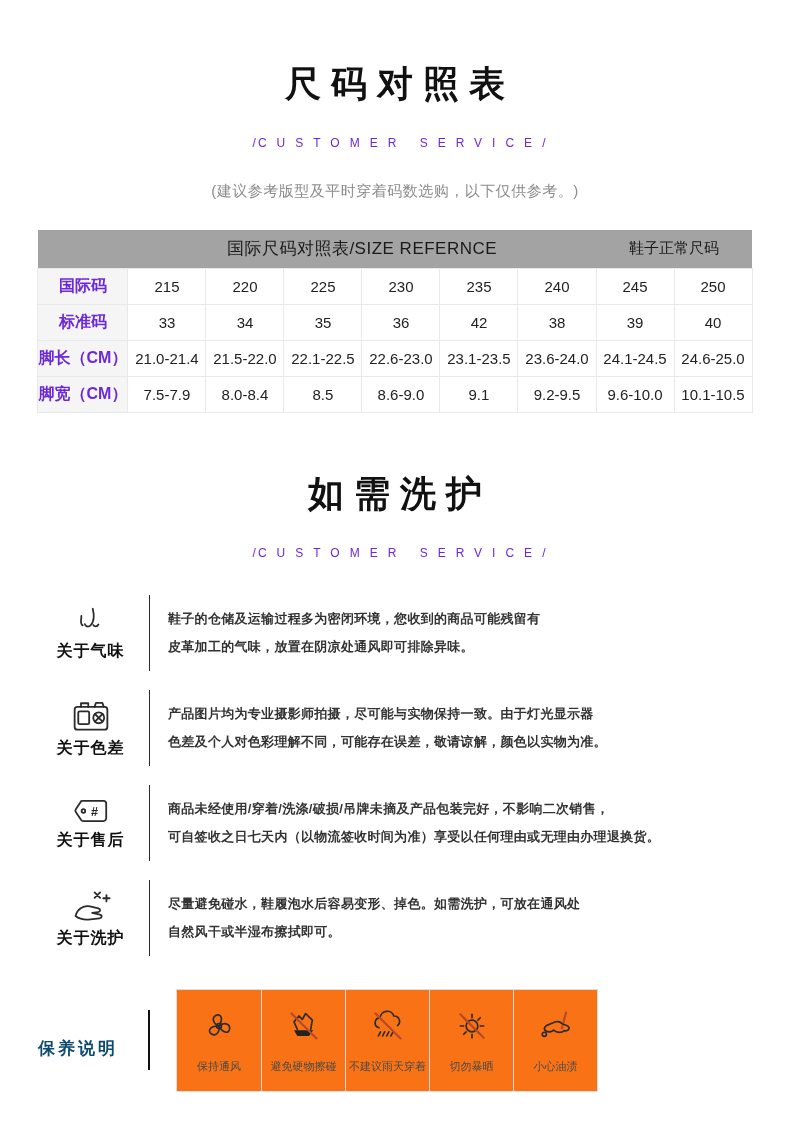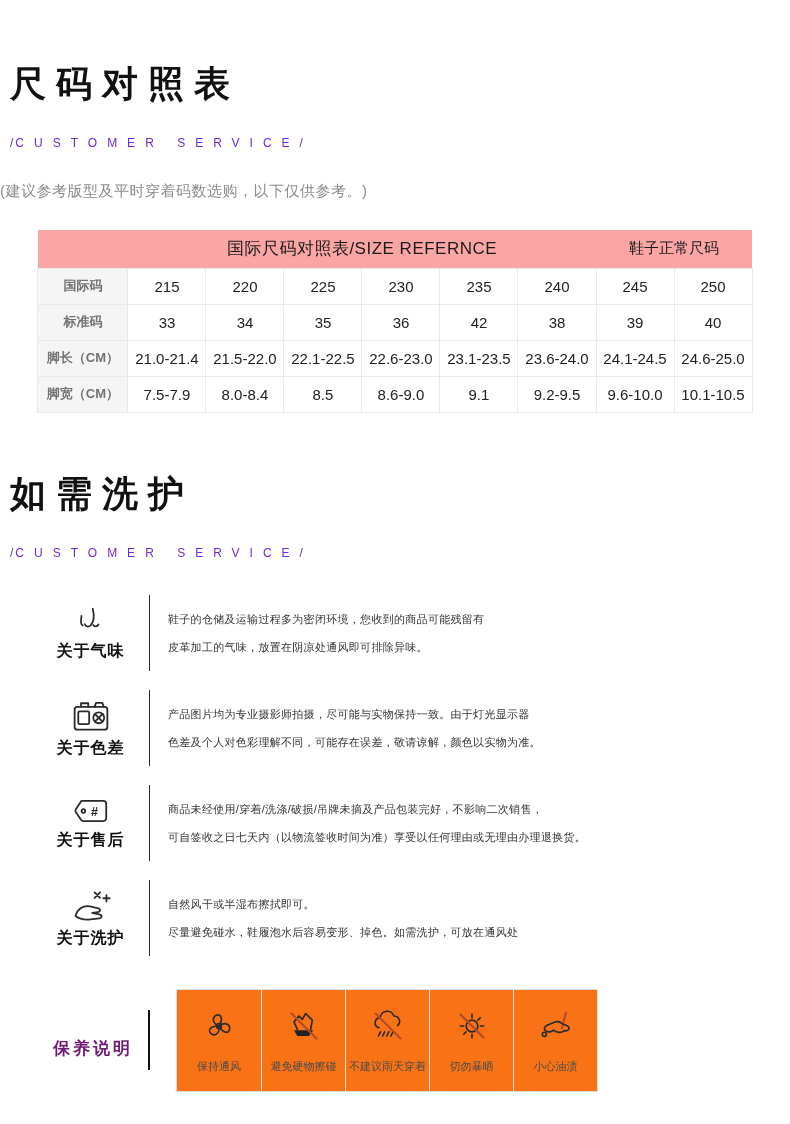--- a/index.html
+++ b/index.html
@@ -2,69 +2,69 @@
 <html><head>
 <meta charset="utf-8">
 <style>
   * { box-sizing: border-box; margin: 0; padding: 0; }
   html, body { background: #ffffff; }
   body {
     width: 790px; height: 1124px; margin: 0 auto; overflow: hidden;
     font-family: "Liberation Sans", "DejaVu Sans", sans-serif;
     color: #222;
   }
-  .section-head { text-align: left; }
+  .section-head { text-align: center; }
   .section-title {
     font-size: 36px; font-weight: 700; color: #111;
     letter-spacing: 10px; text-indent: 10px;
   }
   .cs-line {
     margin-top: 27px; font-size: 12px; color: #6d28d9;
     letter-spacing: 10px; text-indent: 10px; font-weight: 500;
   }
   .cs-line .slash { font-style: normal; letter-spacing: 2px; }
   .note-line { margin-top: 32px; font-size: 15px; color: #8c8c8c; letter-spacing: 0.5px; }
 
   
   .size-table {
     width: 714px; margin: 29px auto 0; border-collapse: collapse; table-layout: fixed;
   }
   .size-table col.label-col { width: 90px; }
   .size-table col.data-col { width: 78px; }
   .size-table thead th {
-    background: #fca5a5; height: 38px; border: none; font-weight: 500; color: #1a1a1a;
+    background: #a3a3a3; height: 38px; border: none; font-weight: 500; color: #1a1a1a;
   }
   .size-table thead th.th-main { font-size: 17px; letter-spacing: 0.5px; }
   .size-table thead th.th-right { font-size: 15px; }
   .size-table tbody td {
     height: 36px; border: 1px solid #e9e9e9; text-align: center;
     font-size: 15px; color: #222; background: #fff;
   }
   .size-table tbody td.row-label {
-    background: #f5f5f5; font-weight: 700; font-size: 13px; color: #737373;
+    background: #f5f5f5; font-weight: 700; font-size: 16px; color: #6d28d9;
   }
 
   
   .tips-wrap { margin-top: 57px; }
   .tips-list { width: 714px; margin: 34px auto 0; }
   .tip-row { display: flex; align-items: center; min-height: 78px; margin-bottom: 17px; }
   .tip-left {
     width: 105px; display: flex; flex-direction: column; align-items: center; gap: 2px;
     flex-shrink: 0;
   }
   .tip-icon svg { display: block; }
   .tip-label { font-size: 16px; font-weight: 700; color: #111; letter-spacing: 1px; }
   .tip-divider { width: 1px; background: #2a2a2a; height: 76px; margin-left: 6px; flex-shrink: 0; }
-  .tip-text { flex: 1; padding-left: 18px; font-size: 11px; color: #333; line-height: 28px; letter-spacing: 0.3px; }
+  .tip-text { flex: 1; padding-left: 18px; font-size: 13px; color: #333; line-height: 28px; letter-spacing: 0.3px; font-weight: bold; }
 
   
   .care-row { display: flex; align-items: center; width: 714px; margin: 32px auto 0; }
   .care-label {
-    width: 110px; text-align: center; font-size: 17px; font-weight: 700;
-    color: #701a75; letter-spacing: 3px; flex-shrink: 0; margin-top: 16px;
+    width: 110px; font-size: 17px; font-weight: 700;
+    color: #0c4a6e; letter-spacing: 3px; flex-shrink: 0; margin-top: 16px;
   }
   .care-divider { width: 2px; height: 60px; background: #111; flex-shrink: 0; }
   .care-grid { display: flex; border: 1px solid #ddd; margin-left: 26px; background: #f97316; }
   .care-box {
     width: 84px; height: 101px; display: flex; flex-direction: column;
     align-items: center; justify-content: center; gap: 9px;
     border-left: 1px solid #ddd;
   }
   .care-box:first-child { border-left: none; }
   .care-box-label { font-size: 11px; color: #4a4a4a; white-space: nowrap; }
@@ -223,22 +223,22 @@
         <svg width="44" height="40" viewBox="0 0 48 44">
           <path class="ico" d="M28 7 l6 6 M34 7 l-6 6"></path>
           <path class="ico" d="M41 10 v7 M37.5 13.5 h7"></path>
           <path class="ico" d="M7 33 c2 -8 9 -12 16 -10.5 l9 2 c2.8 .6 2.6 3.8 -.2 4.2 l-6.5 .9 l8.5 2 c2.8 .7 2.3 3.8 -.5 4.1 l-10 1 c-6.5 .7 -12.5 -.7 -16.3 -3.7 z"></path>
         </svg>
       </span>
       <span class="tip-label">关于洗护</span>
     </div>
     <div class="tip-divider"></div>
     <div class="tip-text">
+      <div>尽量避免碰水，鞋履泡水后容易变形、掉色。如需洗护，可放在通风处</div>
       <div>自然风干或半湿布擦拭即可。</div>
-      <div>尽量避免碰水，鞋履泡水后容易变形、掉色。如需洗护，可放在通风处</div>
     </div>
   </div>
 
 </div>
 
 <div class="care-row">
   <div class="care-label">保养说明</div>
   <div class="care-divider"></div>
   <div class="care-grid">
 

